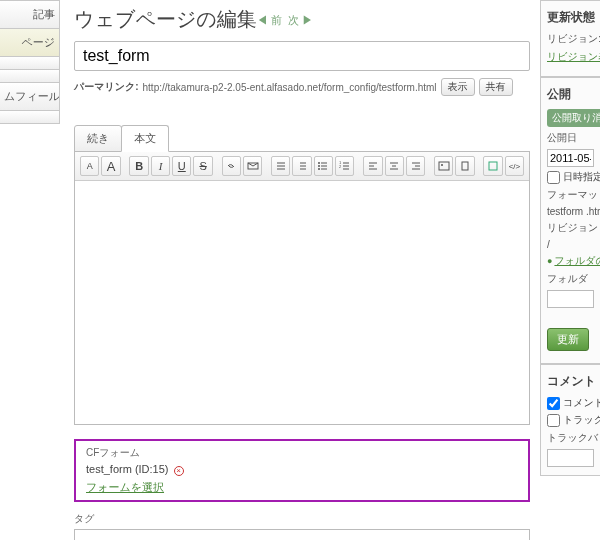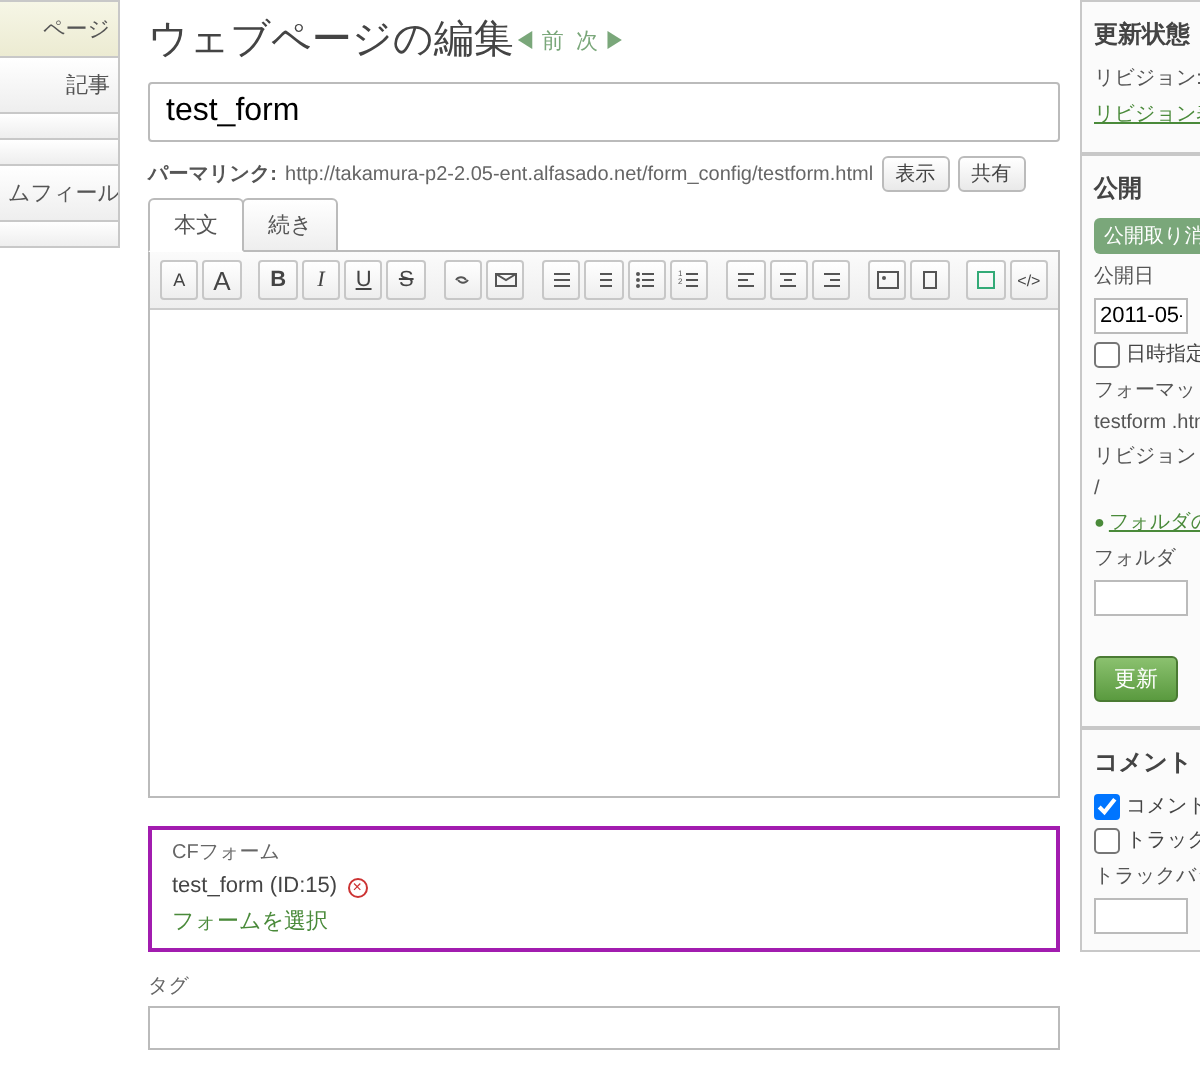--- a/index.html
+++ b/index.html
@@ -8,58 +8,58 @@
 .left-col{width:60px;flex:none}
 .left-col .side-tab{border:1px solid #c8c8c8;background:linear-gradient(#fff,#eee);padding:6px 4px;text-align:right;font-size:11px;border-left:none;margin-bottom:-1px;color:#555;white-space:nowrap;overflow:hidden}
 .left-col .side-tab.active{background:linear-gradient(#f6f6e6,#ecebd2)}
 .main{flex:1;padding:0 10px 0 14px;min-width:0}
 .right-col{width:60px;flex:none;border-left:0;display:flex;flex-direction:column;}
 h1{font-size:20px;font-weight:normal;color:#444;margin:6px 0 8px}
 .hdr-row{display:flex;justify-content:flex-start;align-items:center}
 .pager{font-size:11px;color:#7a7}
 .pager span{color:#7aa77a}
 .title-input{width:100%;font-size:16px;padding:5px 8px;border:1px solid #bbb;border-radius:2px}
-.perma{font-size:10px;color:#666;margin:7px 0 3px;display:flex;align-items:center;gap:4px;flex-wrap:wrap}
+.perma{font-size:10px;color:#666;margin:7px 0 29px;display:flex;align-items:center;gap:4px;flex-wrap:wrap}
 .perma b{color:#555;font-weight:bold}
 .mini-btn{font-size:10px;padding:1px 6px;border:1px solid #bbb;background:linear-gradient(#fff,#e9e9e9);border-radius:3px;color:#444;cursor:pointer}
 .tabs-row{display:flex;align-items:center;justify-content:space-between;margin-bottom:-1px}
 .tabs{display:flex}
 .tab{border:1px solid #bbb;padding:5px 12px;font-size:11px;background:linear-gradient(#fff,#eee);color:#555;cursor:pointer;border-top-left-radius:3px;border-top-right-radius:3px;margin-right:-1px}
 .tab.active{background:#fff;border-bottom-color:#fff;position:relative;z-index:2}
 .format-row{font-size:10px;color:#666;display:flex;align-items:center;gap:4px}
 select.fmt{font-size:11px;border:1px solid #bbb;background:#fff;padding:1px 2px}
 .editor-box{border:1px solid #bbb}
 .toolbar{display:flex;align-items:center;gap:2px;padding:4px 5px;border-bottom:1px solid #ccc;background:linear-gradient(#fbfbfb,#eee);flex-wrap:nowrap;overflow:hidden}
 .tb-btn{width:20px;height:20px;border:1px solid #c7c7c7;background:linear-gradient(#fff,#eee);border-radius:2px;display:flex;align-items:center;justify-content:center;font-size:11px;color:#444;cursor:pointer}
 .tb-sep{width:5px}
 .tb-btn svg{width:12px;height:12px}
 .editor-area{width:100%;height:240px;border:none;padding:6px;font-size:12px;resize:none;outline:none}
 .cf-box{border:2px solid #a21caf;padding:4px 10px;margin-top:14px;font-size:11px;color:#444;line-height:1.6}
 .cf-box .ttl{color:#666;font-size:10px}
 .cf-box .del{color:#c33;display:inline-block;width:10px;height:10px;border:1px solid #c33;border-radius:50%;font-size:8px;line-height:8px;text-align:center;margin-left:2px;cursor:pointer}
-.cf-box a{color:#4a8a3a;cursor:pointer}
+.cf-box a{color:#4a8a3a;text-decoration:underline;cursor:pointer}
 .tag-sec{margin-top:10px;font-size:10px;color:#666}
 .tag-input{width:100%;border:1px solid #bbb;padding:4px;margin-top:3px;font-size:11px}
 .panel{border:1px solid #c8c8c8;background:#fbfbfb;padding:8px 6px;font-size:11px;color:#444;border-right:none;overflow:hidden;white-space:nowrap}
 .panel h3{font-size:12px;font-weight:bold;margin-bottom:6px;color:#444}
 .panel .row{margin:4px 0;font-size:10px;color:#555}
 .panel a{color:#4a8a3a;text-decoration:underline;cursor:pointer}
 .panel input[type=text]{width:100%;border:1px solid #bbb;font-size:11px;padding:2px}
 .badge-unpub{display:inline-block;background:#7aa77a;color:#fff;font-size:10px;padding:2px 5px;border-radius:3px;cursor:pointer}
 .btn-upd{background:linear-gradient(#8bc16f,#5a9a3f);color:#fff;border:1px solid #4a7a33;padding:3px 9px;border-radius:3px;font-size:11px;cursor:pointer}
 .chk-row{display:flex;align-items:center;gap:3px;font-size:10px;margin:3px 0}
 .bullet-g{color:#4a8a3a;font-size:9px;margin-right:2px}
 </style>
 </head>
 <body>
 
 <div class="page">
   <div class="left-col">
+    <div class="side-tab">記事</div>
     <div class="side-tab active">ページ</div>
-    <div class="side-tab">記事</div>
     <div class="side-tab"></div>
     <div class="side-tab"></div>
     <div class="side-tab">ムフィールド</div>
     <div class="side-tab"></div>
   </div>
 
   <div class="main">
     <div class="hdr-row">
       <h1>ウェブページの編集</h1>
       <div class="pager">
@@ -71,22 +71,22 @@
 
     <div class="perma">
       <b>パーマリンク:</b>
       <span>http://takamura-p2-2.05-ent.alfasado.net/form_config/testform.html</span>
       <span class="mini-btn">表示</span>
       <span class="mini-btn">共有</span>
     </div>
 
     <div class="tabs-row">
       <div class="tabs">
+        <div class="tab">続き</div>
         <div class="tab active">本文</div>
-        <div class="tab">続き</div>
       </div>
     </div>
 
     <div class="editor-box">
       <div class="toolbar">
         <div class="tb-btn" style="font-size:9px">A</div>
         <div class="tb-btn" style="font-size:13px">A</div>
         <div class="tb-sep"></div>
         <div class="tb-btn" style="font-weight:bold">B</div>
         <div class="tb-btn" style="font-style:italic;font-family:serif">I</div>

